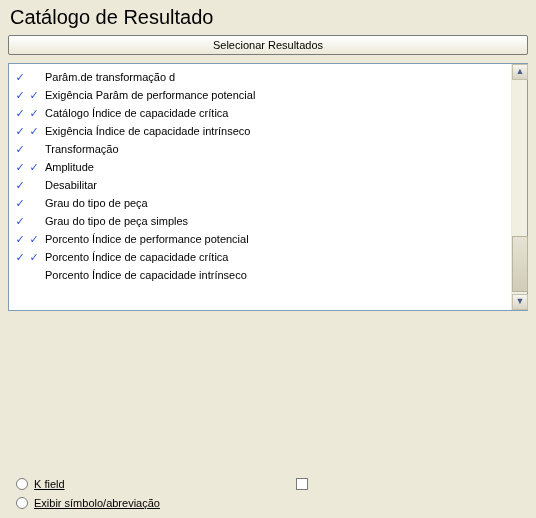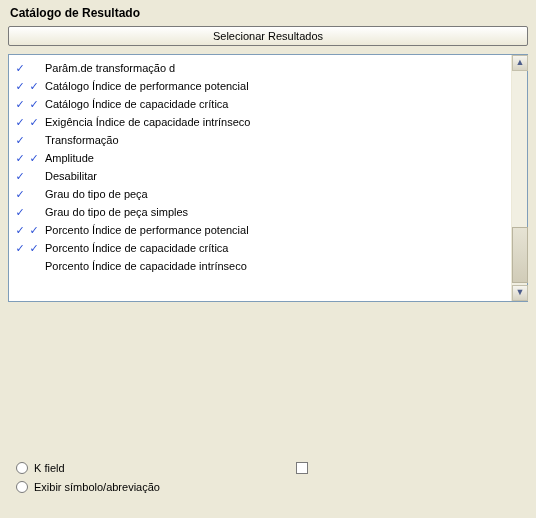--- a/index.html
+++ b/index.html
@@ -15,22 +15,22 @@
   }
   .wrap {
     padding: 6px 8px 8px 8px;
     box-sizing: border-box;
     width: 536px;
     height: 518px;
     position: relative;
   }
   .title {
     font-family: Arial, sans-serif;
-    font-size: 12px;
-    font-weight: bold;
+    font-size: 20px;
+    font-weight: normal;
     margin: 0 0 6px 2px;
   }
   .select-btn {
     display: block;
     width: 100%;
     height: 20px;
     border: 1px solid #7a7a7a;
     border-radius: 2px;
     background: linear-gradient(#ffffff, #ece9d8);
     font: inherit;
@@ -102,21 +102,22 @@
     width: 16px;
     background: linear-gradient(#e6e3d4, #d1ccb8);
     border: 1px solid #b9b49e;
     box-sizing: border-box;
   }
 
   .bottom-area {
     position: absolute;
     left: 16px;
     right: 16px;
-    bottom: 22px;
+    bottom: 6px;
+    text-decoration: underline;
   }
   .opts-row {
     display: flex;
     align-items: flex-start;
   }
   .radio-group {
     flex: 0 0 280px;
   }
   .radio-line, .check-line {
     display: flex;
@@ -160,21 +161,21 @@
   <div class="list-box">
     <div class="list-scroll" id="list-scroll">
         <div class="row">
           <span class="tick-col">✓</span>
           <span class="tick-col"></span>
           <span class="label-col">Parâm.de transformação d</span>
         </div>
         <div class="row">
           <span class="tick-col">✓</span>
           <span class="tick-col">✓</span>
-          <span class="label-col">Catálogo Índice de performance potencial</span>
+          <span class="label-col">Exigência Parâm de performance potencial</span>
         </div>
         <div class="row">
           <span class="tick-col">✓</span>
           <span class="tick-col">✓</span>
           <span class="label-col">Catálogo Índice de capacidade crítica</span>
         </div>
         <div class="row">
           <span class="tick-col">✓</span>
           <span class="tick-col">✓</span>
           <span class="label-col">Exigência Índice de capacidade intrínseco</span>

